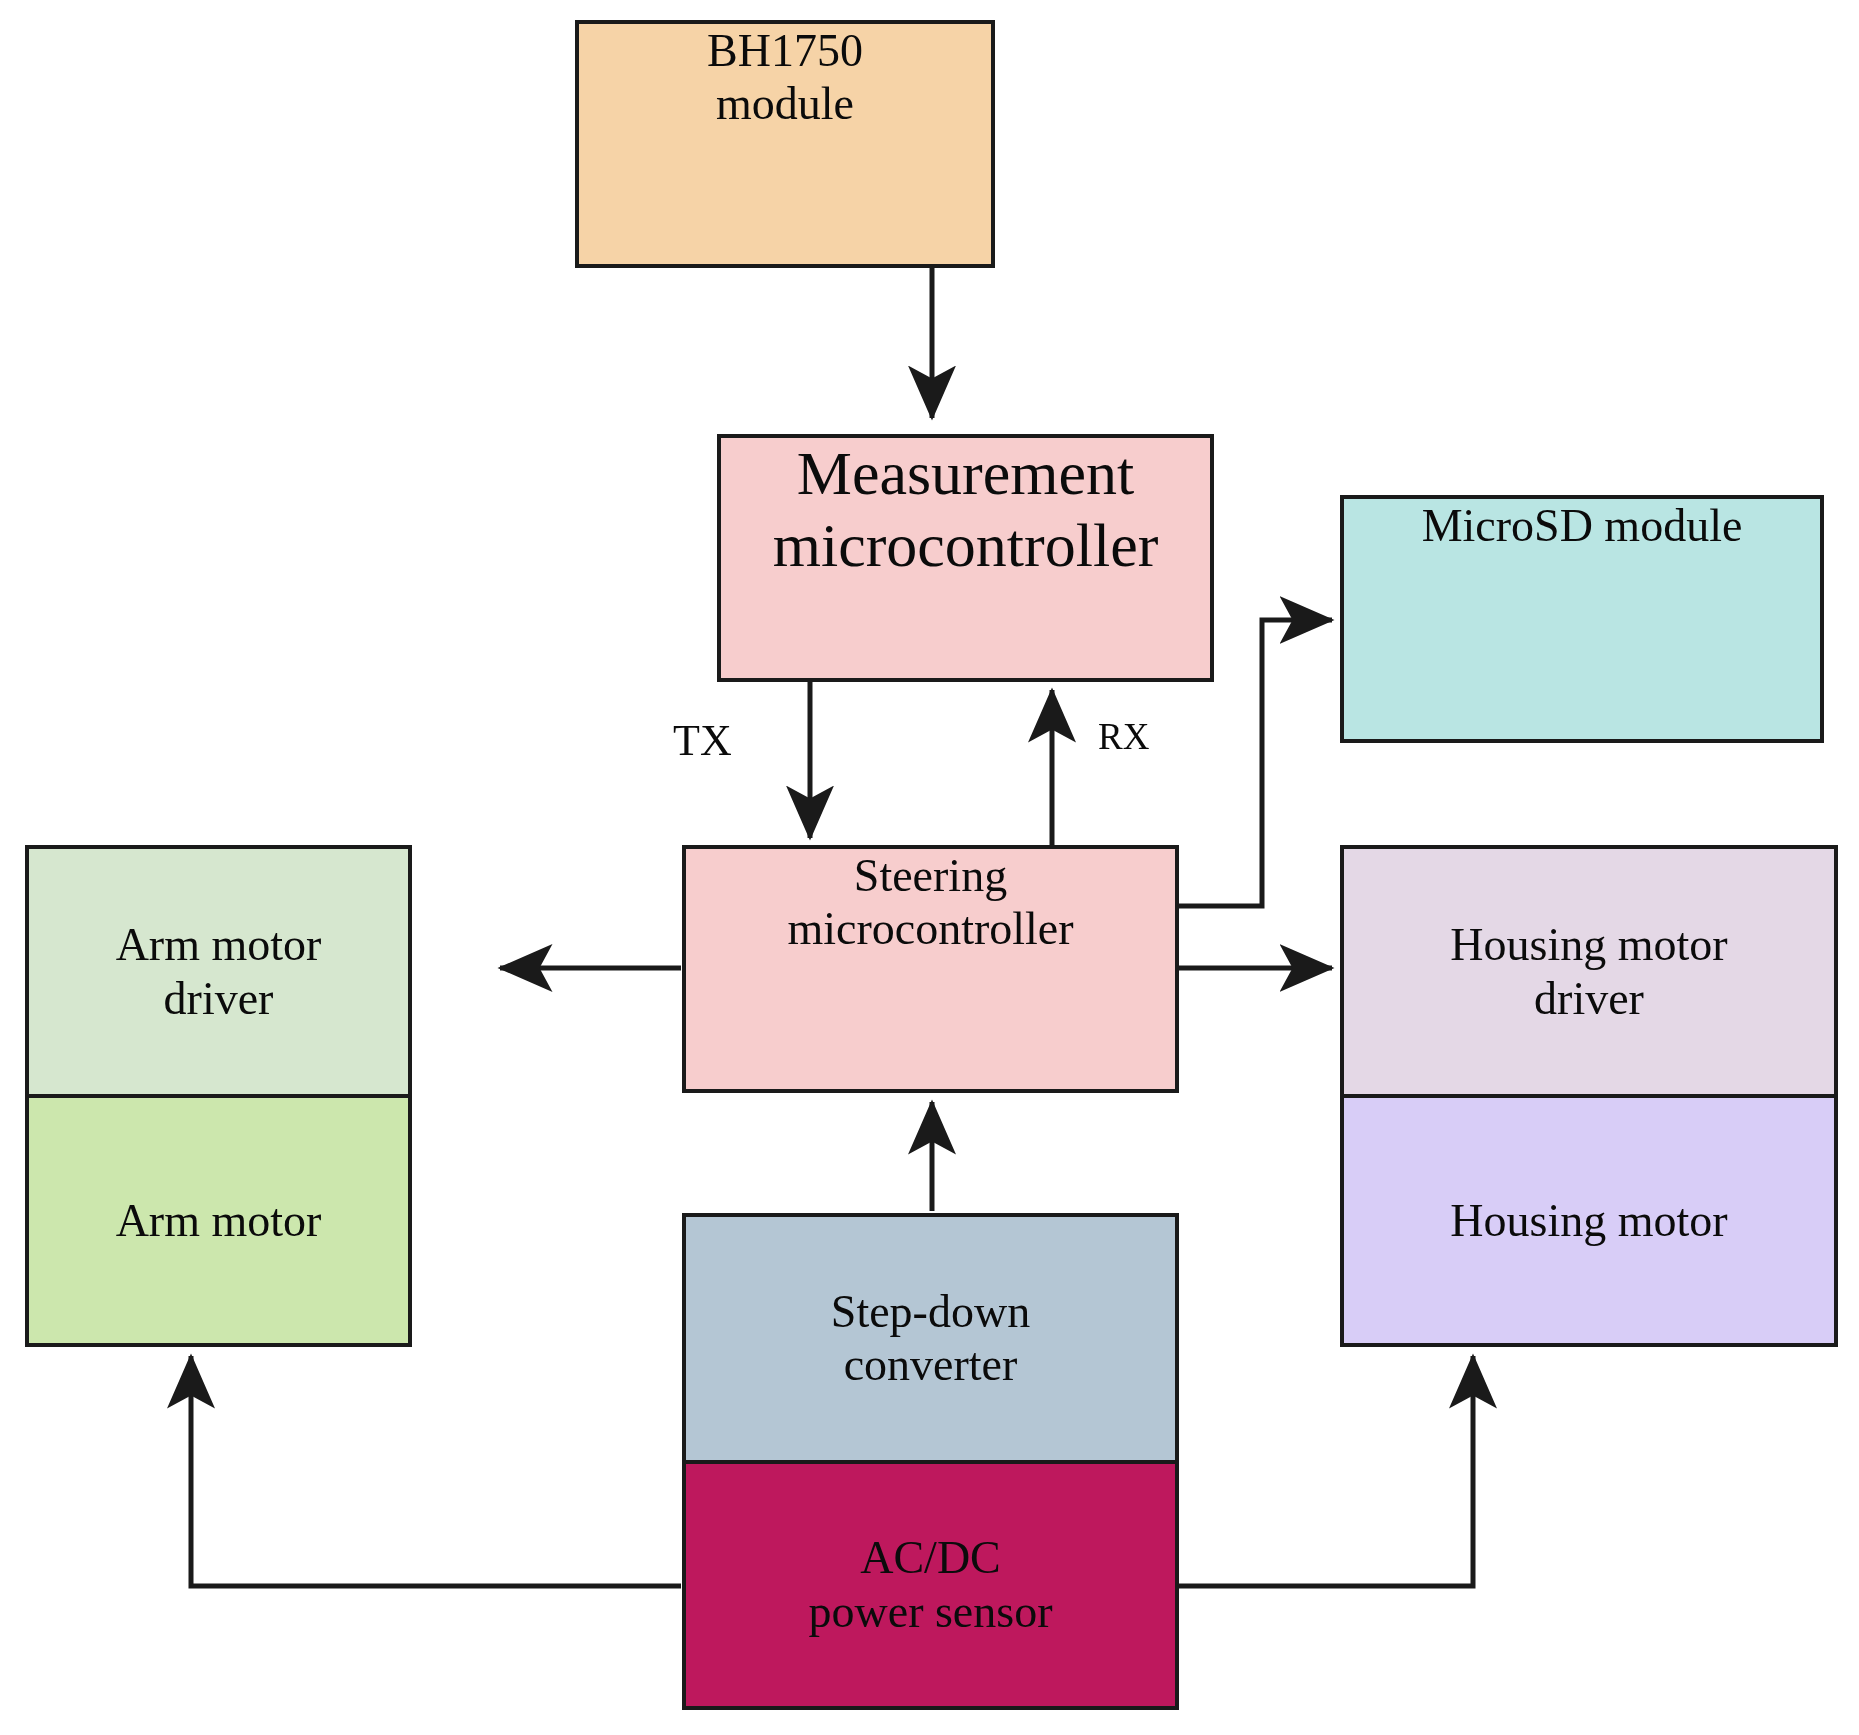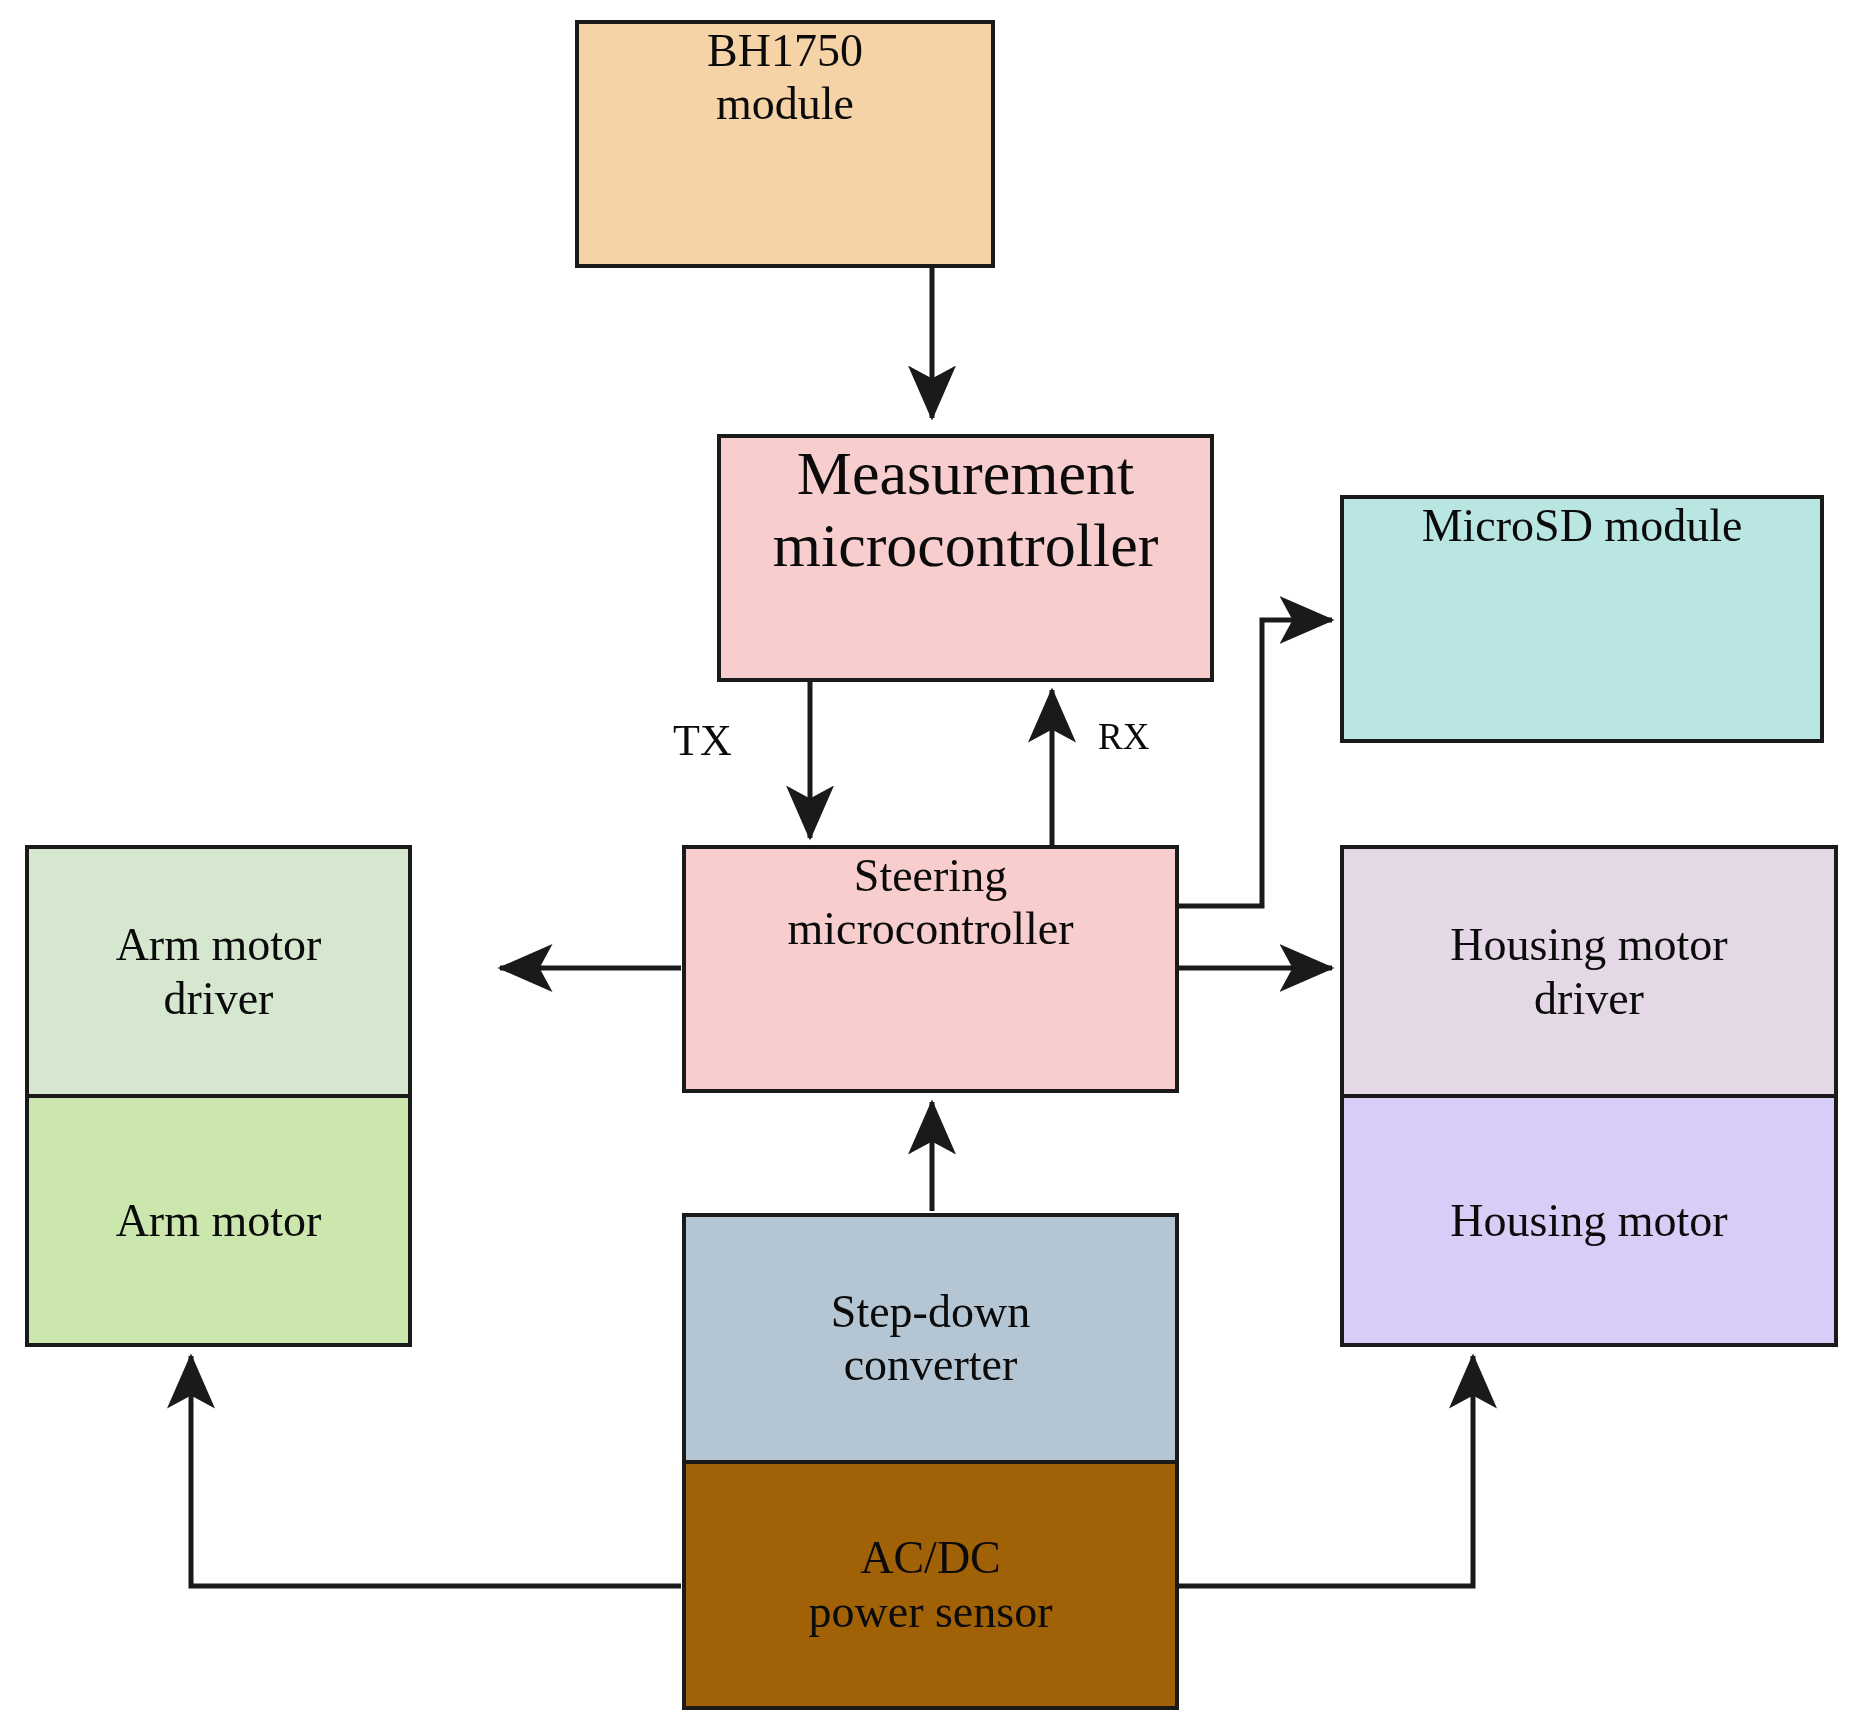--- a/index.html
+++ b/index.html
@@ -86,21 +86,21 @@
     <div class="half" style="background:#d8cdf7;font-size:46px;">
       <span class="ln">Housing motor</span>
     </div>
   </div>
 
   <div class="stack" style="left:682px;top:1213px;width:497px;height:497px;">
     <div class="half top" style="background:#b4c6d4;font-size:46px;">
       <span class="ln">Step-down</span>
       <span class="ln">converter</span>
     </div>
-    <div class="half" style="background:#a16207;font-size:46px;">
+    <div class="half" style="background:#be185d;font-size:46px;">
       <span class="ln">AC/DC</span>
       <span class="ln">power sensor</span>
     </div>
   </div>
 
   <div class="edgelbl" style="left:673px;top:715px;font-size:44px;">TX</div>
   <div class="edgelbl" style="left:1098px;top:715px;font-size:37px;">RX</div>
 
 </div>
 

